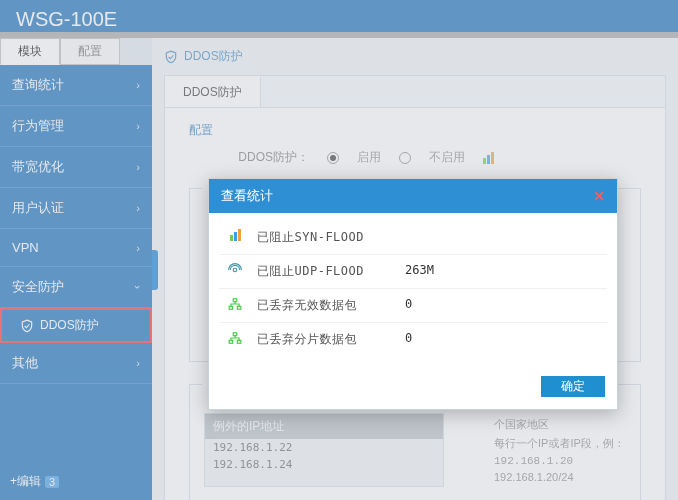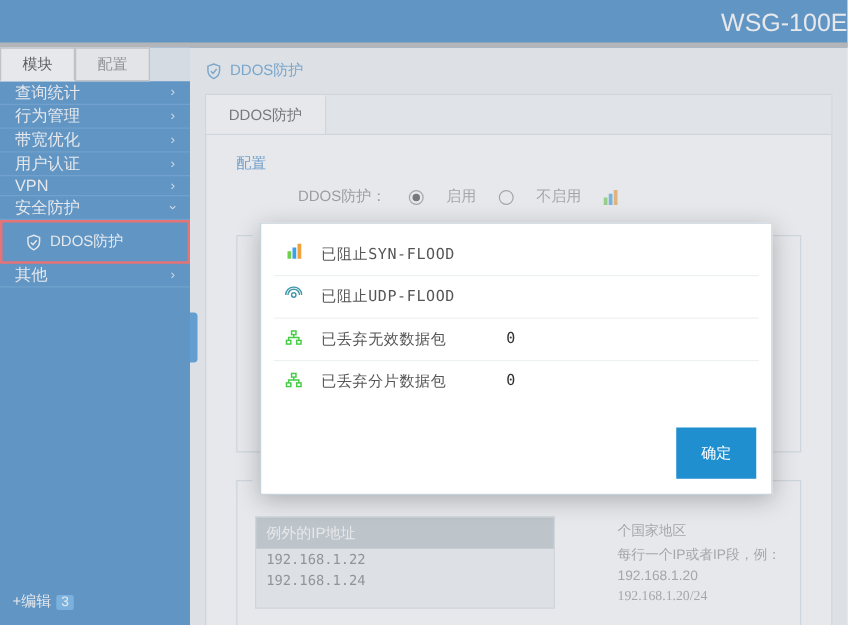--- a/index.html
+++ b/index.html
@@ -1,23 +1,23 @@
 <!DOCTYPE html>
 <html><head>
   <meta charset="utf-8">
   <style>
     * { margin: 0; padding: 0; box-sizing: border-box; font-family: "Microsoft YaHei", Arial, sans-serif; }
     body { width: 678px; height: 500px; overflow: hidden; background: #eef1f3; position: relative; }
-    .header { height: 38px; background: #0d68b8; color: #fff; font-size: 20px; line-height: 38px; padding-left: 16px; border-bottom: 4px solid #a3a3a3; text-align: right; }
+    .header { height: 38px; background: #0d68b8; color: #fff; font-size: 20px; line-height: 38px; padding-left: 16px; border-bottom: 6px solid #a3a3a3; }
     .content { display: flex; height: calc(100% - 38px); }
     .sidebar { width: 152px; background: #0d68b8; color: #fff; flex-shrink: 0; font-size: 13px; position: relative; }
     .tabrow { display: flex; background:#e1e8ef; }
     .tabrow .tab { flex: none; width:60px; text-align:center; padding:4px 0; font-size:12px; color:#666; border:1px solid #bbb; background:#f7f7f7; }
     .tabrow .tab.active { background:#fff; color:#000000; border-bottom-color:#fff; }
-    .nav-item { display:flex; align-items:center; justify-content:space-between; padding:0 12px; border-bottom:1px solid #2a7fc6; cursor:pointer; }
+    .nav-item { display:flex; align-items:center; justify-content:space-between; padding:11px 12px; border-bottom:1px solid #2a7fc6; cursor:pointer; }
     .nav-item.expanded .chev { transform:rotate(90deg); }
     .nav-item .chev { font-size:11px; color:#cfe3f5; }
     .sub-item { display:flex; align-items:center; gap:6px; padding:7px 10px 7px 18px; font-size:12px; cursor:pointer; }
     .sub-item.sel { border:2px solid #ff2a2a; }
     .sub-ico { width:14px; height:14px; display:inline-flex; align-items:center; justify-content:center; }
     .sub-ico svg { width:14px; height:14px; }
     .side-edit { position:absolute; bottom:10px; left:10px; font-size:12px; display:flex; align-items:center; gap:4px;justify-content:space-between; }
     .side-edit .badge { background:#3b9be8; padding:0 4px; border-radius:2px; font-size:11px; }
     .drag-handle { position:absolute; left:152px; top:50%; width:6px; height:40px; background:#1179ce; border-radius:0 3px 3px 0; cursor:ew-resize; }
     .main { flex:1; padding:10px 12px; overflow:hidden; position:relative; }
@@ -42,21 +42,21 @@
     .modal { position:absolute; z-index:50; left:208px; top:178px; width:410px; background:#fff; box-shadow:0 4px 18px rgba(0,0,0,.25); border:1px solid #c9d3dc; }
     .modal-h { background:#2f8fd4; color:#fff; font-size:13px; padding:8px 12px; display:flex; justify-content:space-between; align-items:center; }
     .modal-h .x { color:#ff5a5a; font-weight:bold; cursor:pointer; font-size:14px; }
     .modal-b { padding:8px 10px; }
     .statrow { display:flex; align-items:flex-start; padding:8px 6px; border-bottom:1px solid #eef1f4; font-size:12px; color:#555; }
     .statrow:last-child { border-bottom:none; }
     .sicon { width:20px; display:flex; justify-content:center; }
     .slabel { flex:0 0 160px; padding-left:12px; font-family: "SimSun", monospace; letter-spacing:0.5px; }
     .sval { flex:1; color:#333; font-family:monospace; }
     .modal-f { padding:12px; display:flex; justify-content:flex-end; }
-    .btn-ok { background:#1f8fd0; color:#fff; border:none; padding:12px 20px; font-size:12px; cursor:pointer; }
+    .btn-ok { background:#1f8fd0; color:#fff; border:none; padding:2px 20px; font-size:12px; cursor:pointer; }
     .bars-ico { display:inline-flex; gap:1px; align-items:flex-end; height:12px; }
     .bars-ico i { width:3px; display:block; }
     .bars-ico i:nth-child(1){height:6px;background:#6fcf4e;}
     .bars-ico i:nth-child(2){height:9px;background:#3ba0e8;}
     .bars-ico i:nth-child(3){height:12px;background:#f2a13a;}
   </style>
 </head>
 <body>
 
 <div class="header">
@@ -147,51 +147,56 @@
           <div class="legend">IP</div>
           <div style="display:flex;gap:50px;">
             <div class="ipbox">
               <div class="hdr">例外的IP地址</div>
               <div class="ln">192.168.1.22</div>
               <div class="ln">192.168.1.24</div>
             </div>
             <div>
               <div class="hint">个国家地区</div>
               <div class="hint">每行一个IP或者IP段，例：</div>
-              <div class="hint" style="font-family:Liberation Sans, sans-serif">192.168.1.20</div>
-              <div class="hint" style="font-family:Liberation Serif, serif">192.168.1.20/24</div>
+              <div class="hint" style="font-family:Liberation Mono, monospace">192.168.1.20</div>
+              <div class="hint" style="font-family:Liberation Sans, sans-serif">192.168.1.20/24</div>
             </div>
           </div>
         </div>
       </div>
     </div>
   </div>
 </div>
 
 <div class="overlay"></div>
 <div class="modal">
+  <div class="modal-h">
+    <span>查看统计</span>
+    <span class="x">✕</span>
+  </div>
   <div class="modal-b">
     <div class="statrow">
       <span class="sicon">
           <span class="bars-ico">
             <i></i>
             <i></i>
             <i></i>
           </span>
         </span>
       <span class="slabel">已阻止SYN-FLOOD</span>
     </div>
     <div class="statrow">
       <span class="sicon">
           <svg width="14" height="14" viewBox="0 0 24 24" fill="none" stroke="#49a" stroke-width="2">
             <circle cx="12" cy="12" r="3"></circle>
             <path d="M4 12a8 8 0 0116 0M1 12a11 11 0 0122 0"></path>
           </svg>
         </span>
       <span class="slabel">已阻止UDP-FLOOD</span>
+      <span class="sval">263M</span>
     </div>
     <div class="statrow">
       <span class="sicon">
           <svg width="14" height="14" viewBox="0 0 24 24" fill="none" stroke="#4c4" stroke-width="2">
             <rect x="9" y="3" width="6" height="5"></rect>
             <rect x="2" y="16" width="6" height="5"></rect>
             <rect x="16" y="16" width="6" height="5"></rect>
             <path d="M12 8v4M12 12H5v4M12 12h7v4"></path>
           </svg>
         </span>

